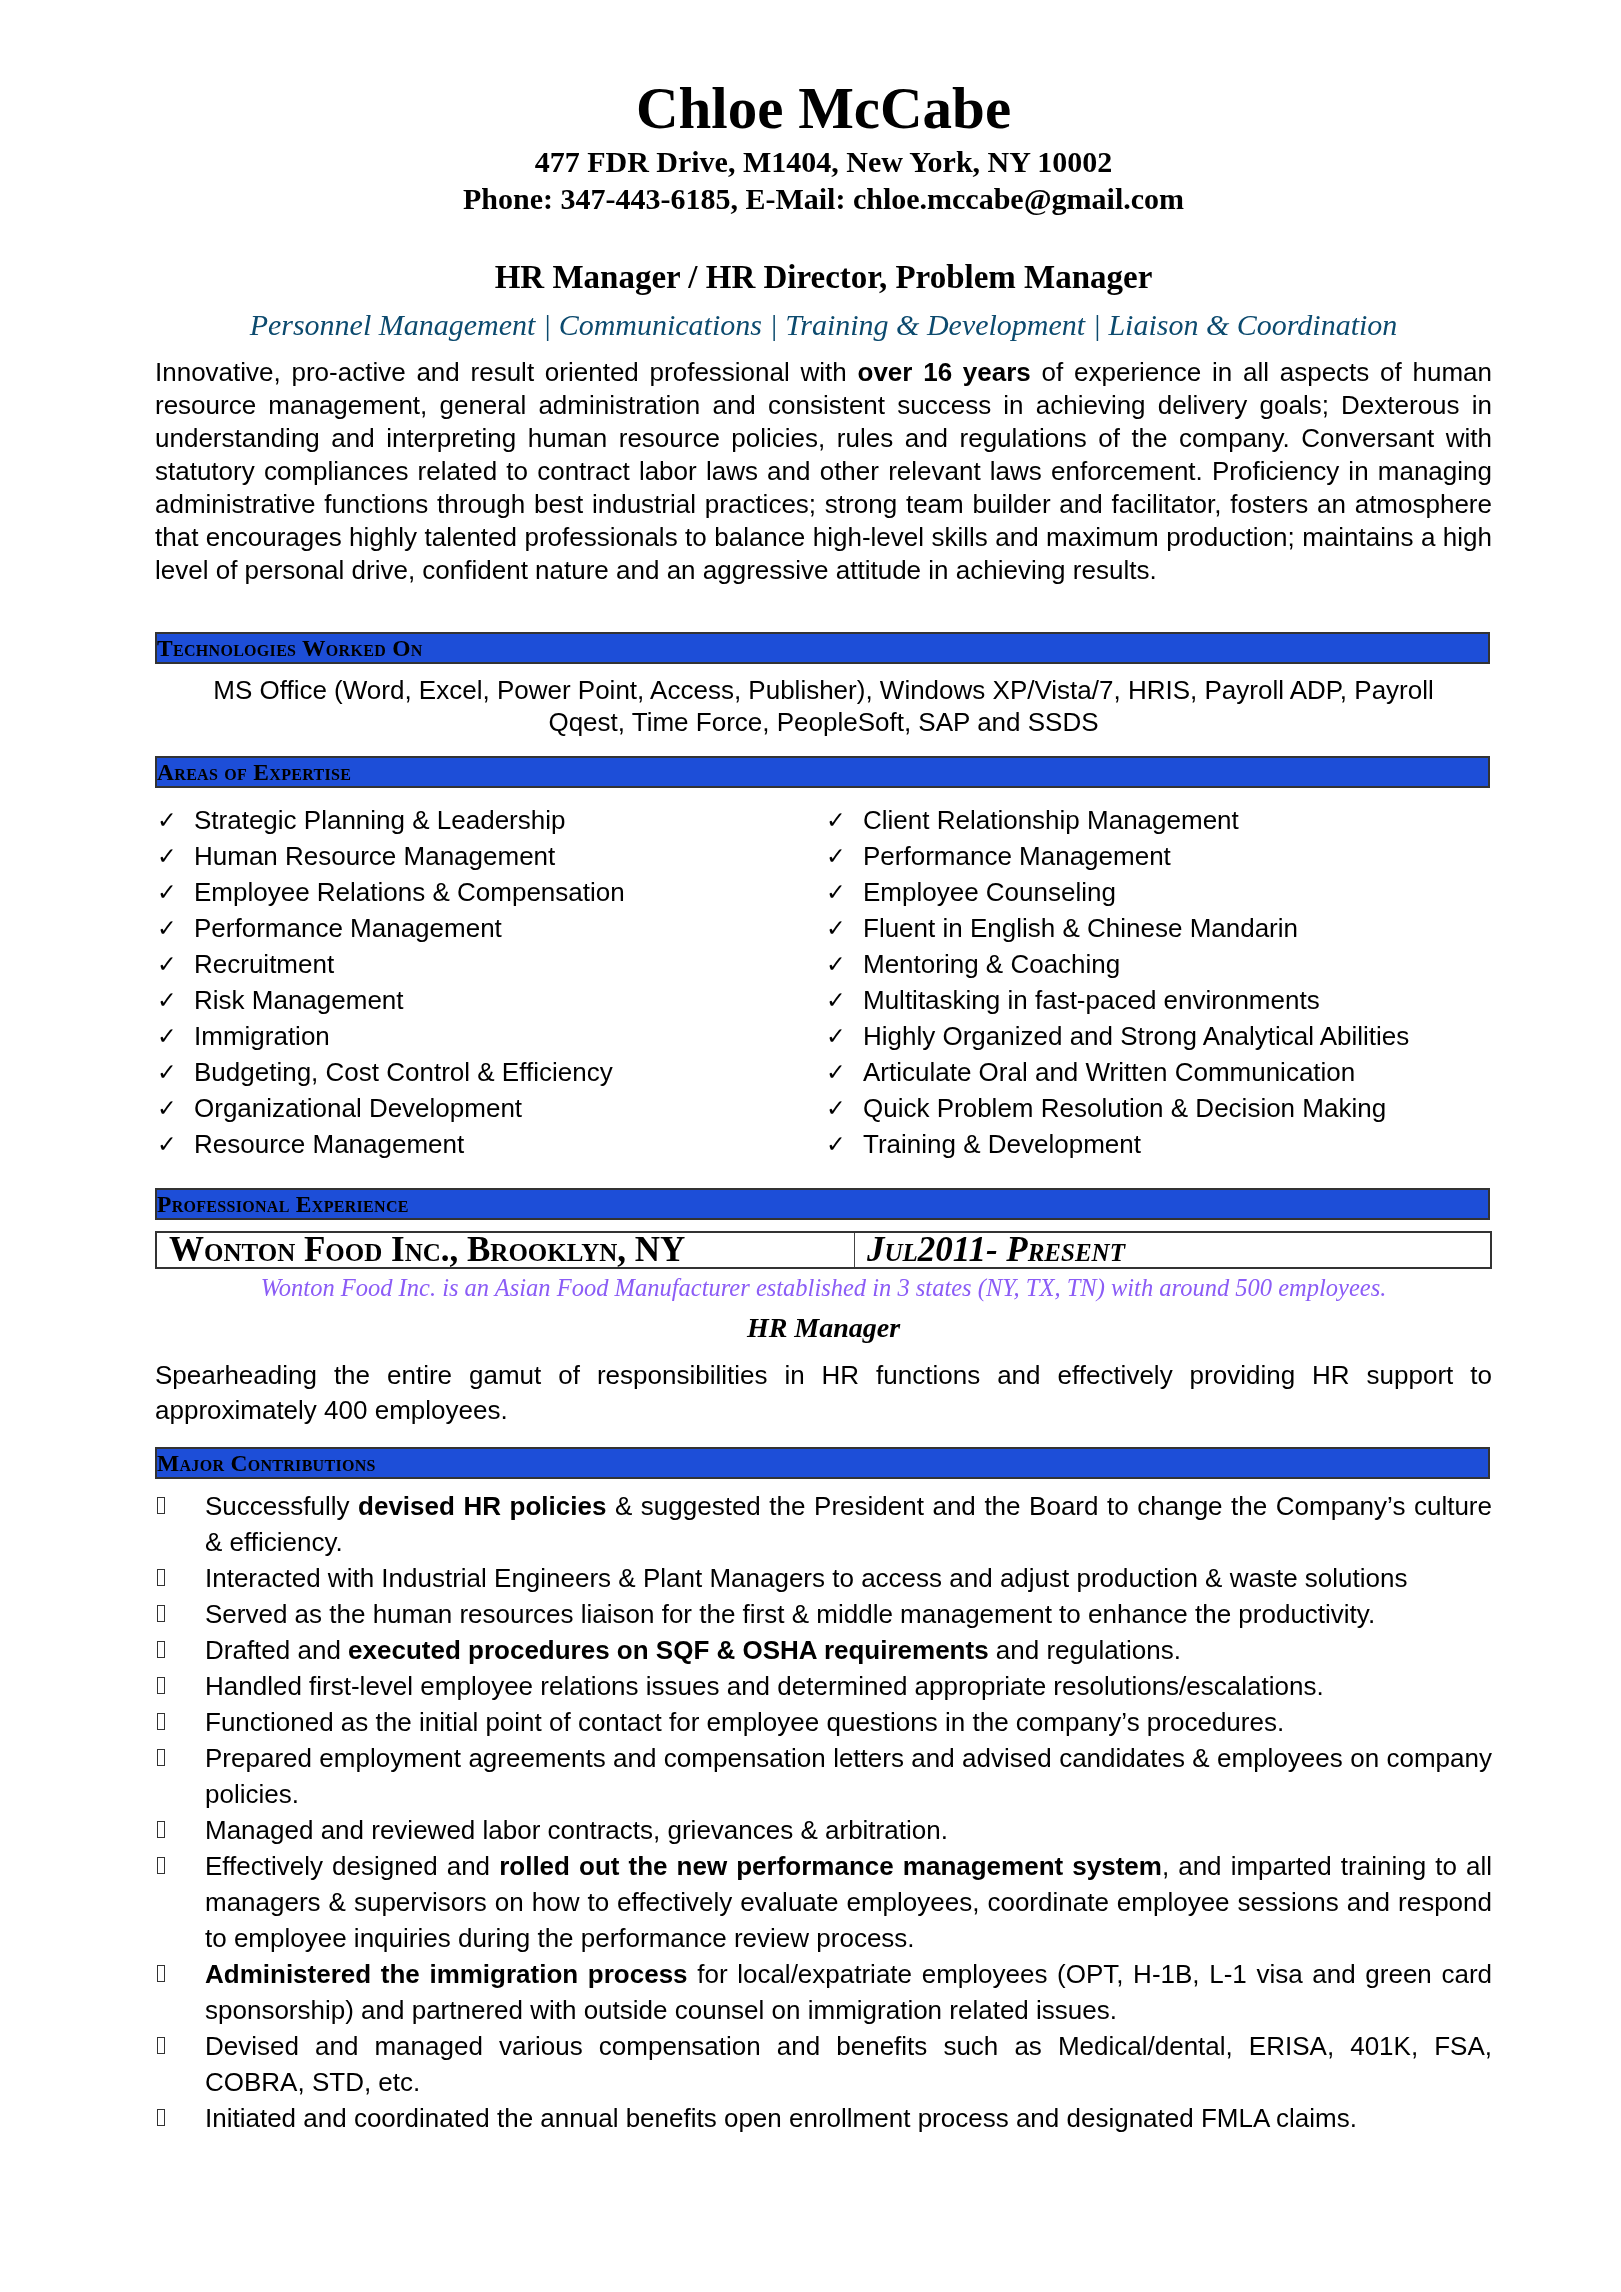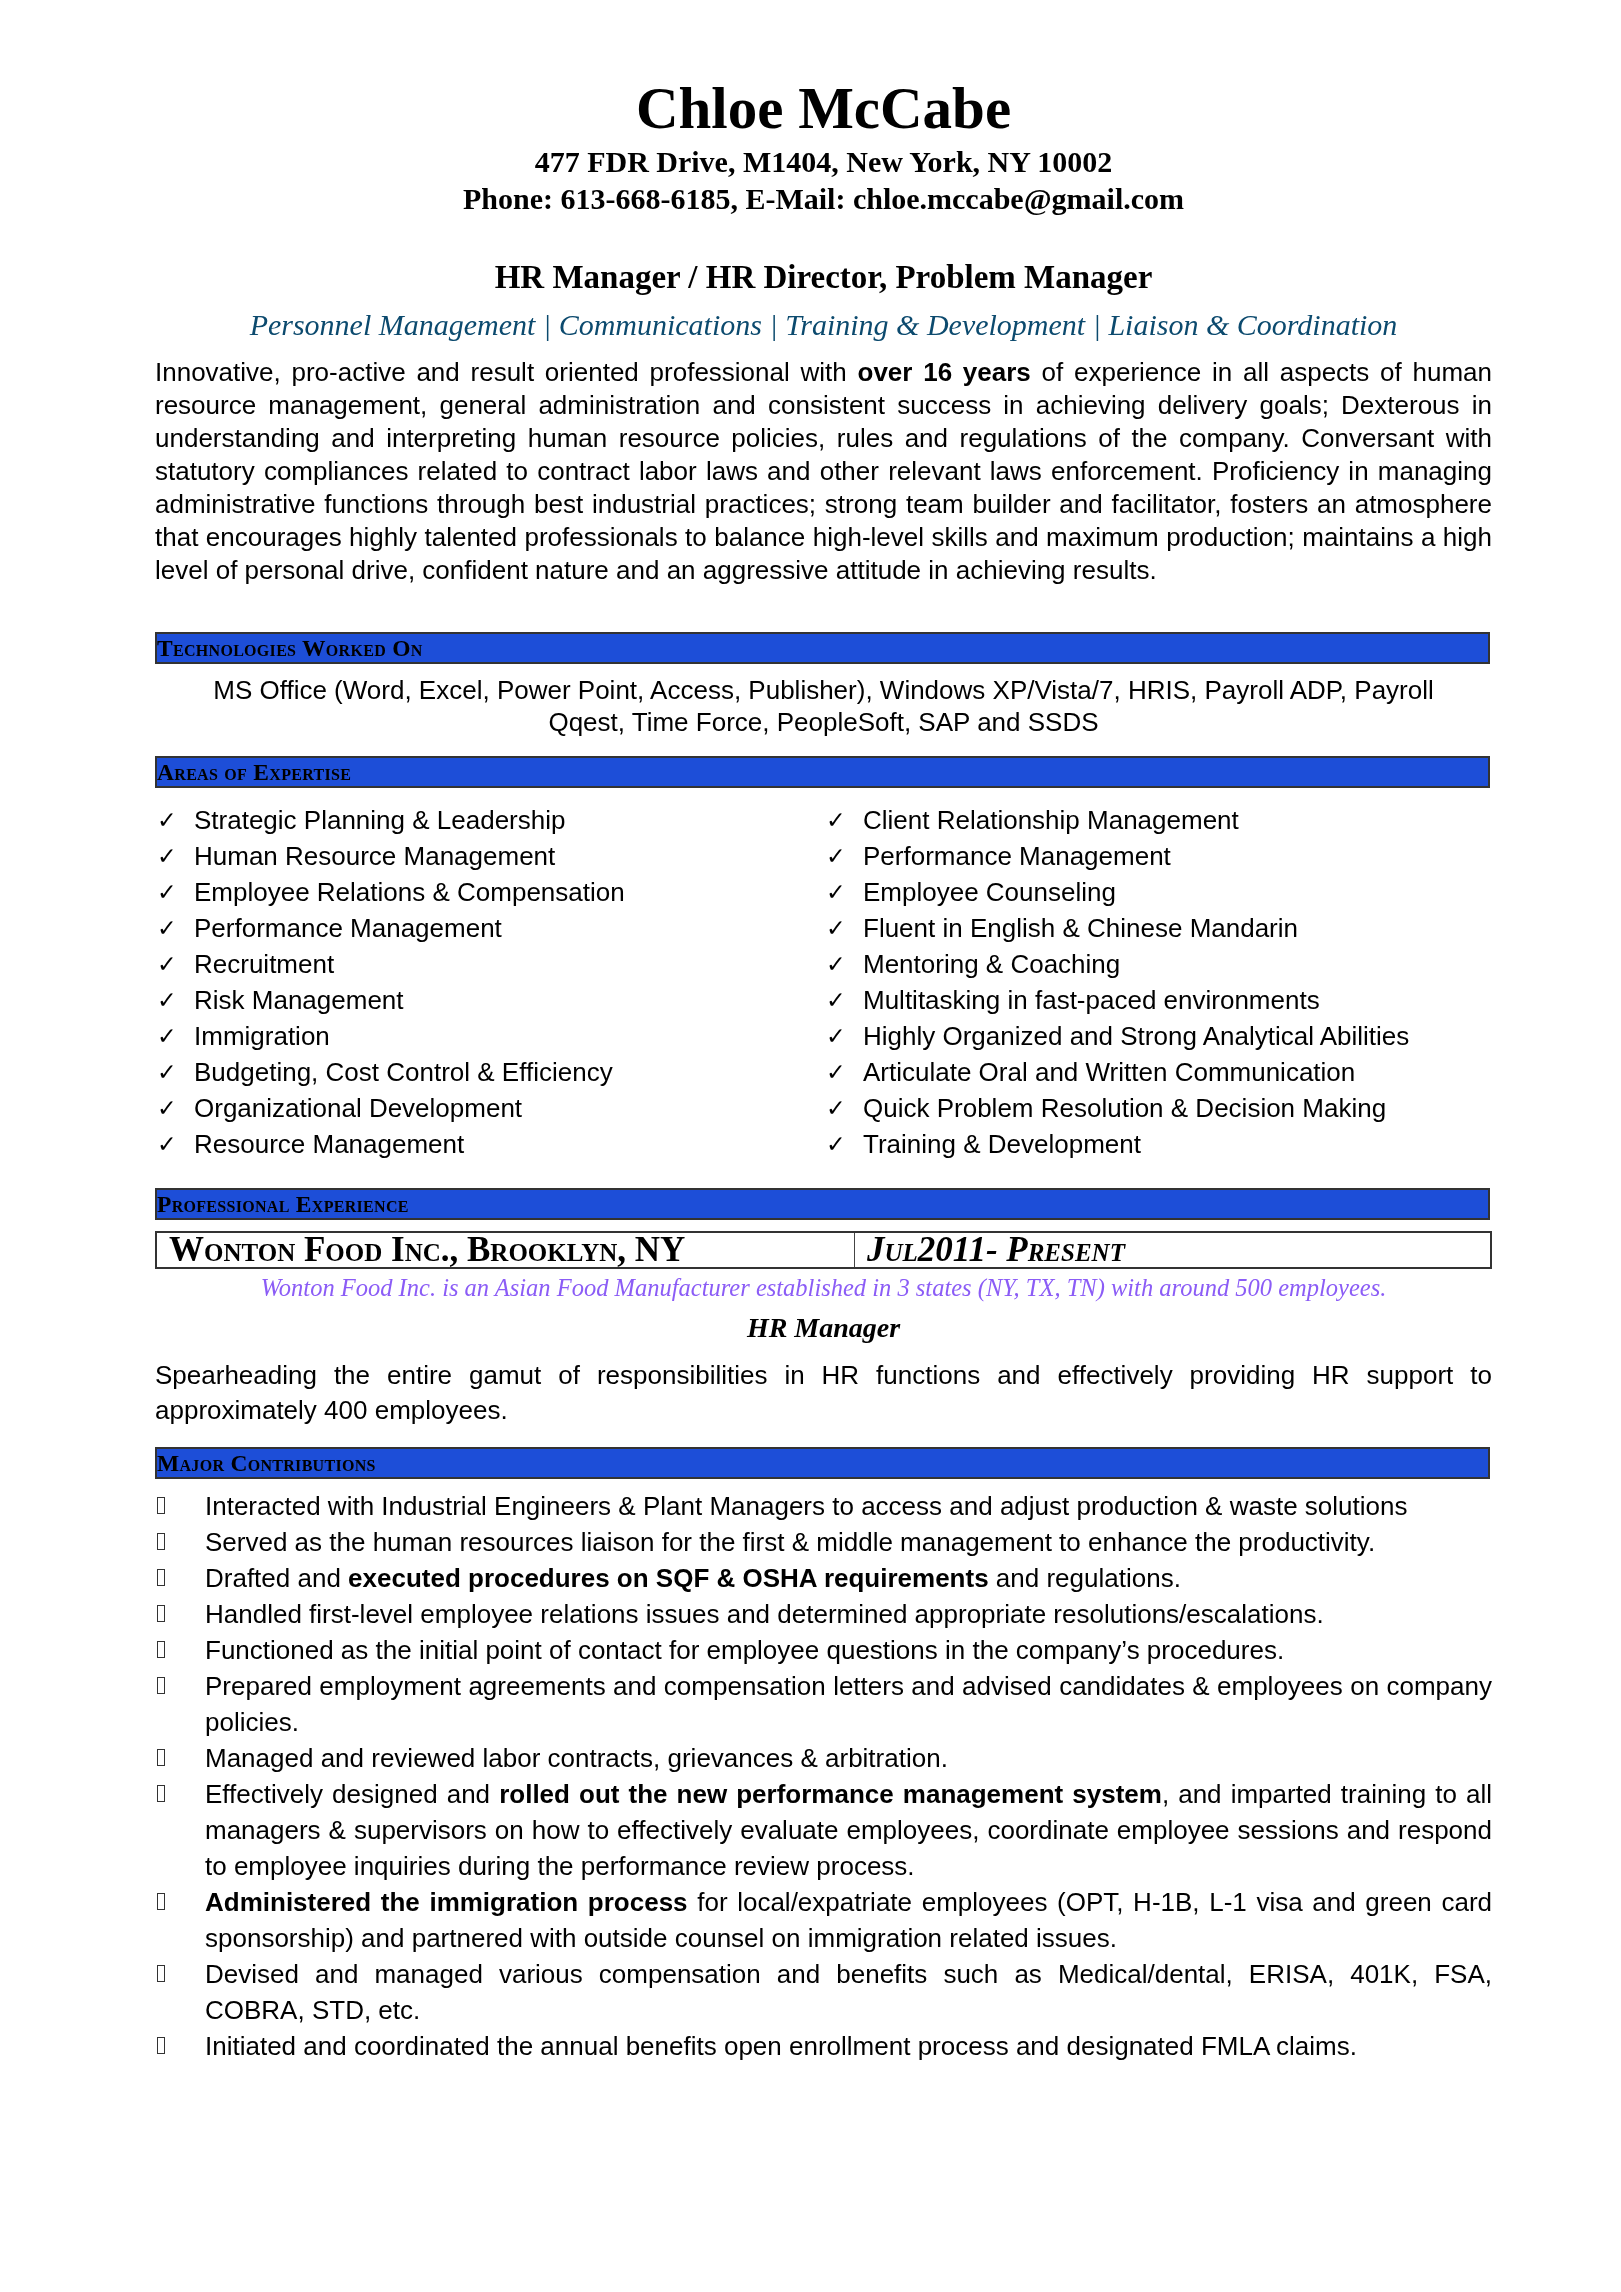--- a/index.html
+++ b/index.html
@@ -32,21 +32,21 @@
   .contrib li { position: relative; padding-left: 50px; text-align: justify; }
   .contrib .bul { position: absolute; left: 2px; top: 8.8px; width: 7.8px; height: 17.6px; border: 1.5px solid #333; box-sizing: border-box; }
   .contrib b { font-weight: bold; }
 </style>
 </head>
 <body>
 
 <div class="page">
   <div class="name serif">Chloe McCabe</div>
   <div class="addr serif">477 FDR Drive, M1404, New York, NY 10002</div>
-  <div class="contact serif">Phone: 613-668-6185, E-Mail: chloe.mccabe@gmail.com</div>
+  <div class="contact serif">Phone: 347-443-6185, E-Mail: chloe.mccabe@gmail.com</div>
   <div class="title serif">HR Manager / HR Director, Problem Manager</div>
   <div class="skills-line serif">Personnel Management | Communications | Training &amp; Development | Liaison &amp; Coordination</div>
 
   <div class="summary sans"><span>Innovative, pro-active and result oriented professional with </span><b>over 16 years</b><span> of experience in all aspects of human resource management, general administration and consistent success in achieving delivery goals; Dexterous in understanding and interpreting human resource policies, rules and regulations of the company. Conversant with statutory compliances related to contract labor laws and other relevant laws enforcement. Proficiency in managing administrative functions through best industrial practices; strong team builder and facilitator, fosters an atmosphere that encourages highly talented professionals to balance high-level skills and maximum production; maintains a high level of personal drive, confident nature and an aggressive attitude in achieving results.</span></div>
 
   <div class="band serif" style="top:632px;">Technologies Worked On</div>
   <div class="tech sans">
     <div>MS Office (Word, Excel, Power Point, Access, Publisher), Windows XP/Vista/7, HRIS, Payroll ADP, Payroll</div>
     <div>Qqest, Time Force, PeopleSoft, SAP and SSDS</div>
   </div>
@@ -81,20 +81,21 @@
   <div class="job-table serif">
     <div class="job-cell job-left">Wonton Food Inc., Brooklyn, NY</div>
     <div class="job-cell job-right">Jul2011- Present</div>
   </div>
   <div class="company-desc serif">Wonton Food Inc. is an Asian Food Manufacturer established in 3 states (NY, TX, TN) with around 500 employees.</div>
   <div class="role serif">HR Manager</div>
   <div class="role-desc sans">Spearheading the entire gamut of responsibilities in HR functions and effectively providing HR support to approximately 400 employees.</div>
 
   <div class="band serif" style="top:1447px;">Major Contributions</div>
   <ul class="contrib sans" id="contrib">
+      <li><span class="bul"></span><span>Successfully </span><b>devised HR policies</b><span> &amp; suggested the President and the Board to change the Company’s culture &amp; efficiency.</span></li>
       <li><span class="bul"></span><span>Interacted with Industrial Engineers &amp; Plant Managers to access and adjust production &amp; waste solutions</span><b></b><span></span></li>
       <li><span class="bul"></span><span>Served as the human resources liaison for the first &amp; middle management to enhance the productivity.</span><b></b><span></span></li>
       <li><span class="bul"></span><span>Drafted and </span><b>executed procedures on SQF &amp; OSHA requirements</b><span> and regulations.</span></li>
       <li><span class="bul"></span><span>Handled first-level employee relations issues and determined appropriate resolutions/escalations.</span><b></b><span></span></li>
       <li><span class="bul"></span><span>Functioned as the initial point of contact for employee questions in the company’s procedures.</span><b></b><span></span></li>
       <li><span class="bul"></span><span>Prepared employment agreements and compensation letters and advised candidates &amp; employees on company policies.</span><b></b><span></span></li>
       <li><span class="bul"></span><span>Managed and reviewed labor contracts, grievances &amp; arbitration.</span><b></b><span></span></li>
       <li><span class="bul"></span><span>Effectively designed and </span><b>rolled out the new performance management system</b><span>, and imparted training to all managers &amp; supervisors on how to effectively evaluate employees, coordinate employee sessions and respond to employee inquiries during the performance review process.</span></li>
       <li><span class="bul"></span><span></span><b>Administered the immigration process</b><span> for local/expatriate employees (OPT, H-1B, L-1 visa and green card sponsorship) and partnered with outside counsel on immigration related issues.</span></li>
       <li><span class="bul"></span><span>Devised and managed various compensation and benefits such as Medical/dental, ERISA, 401K, FSA, COBRA, STD, etc.</span><b></b><span></span></li>

